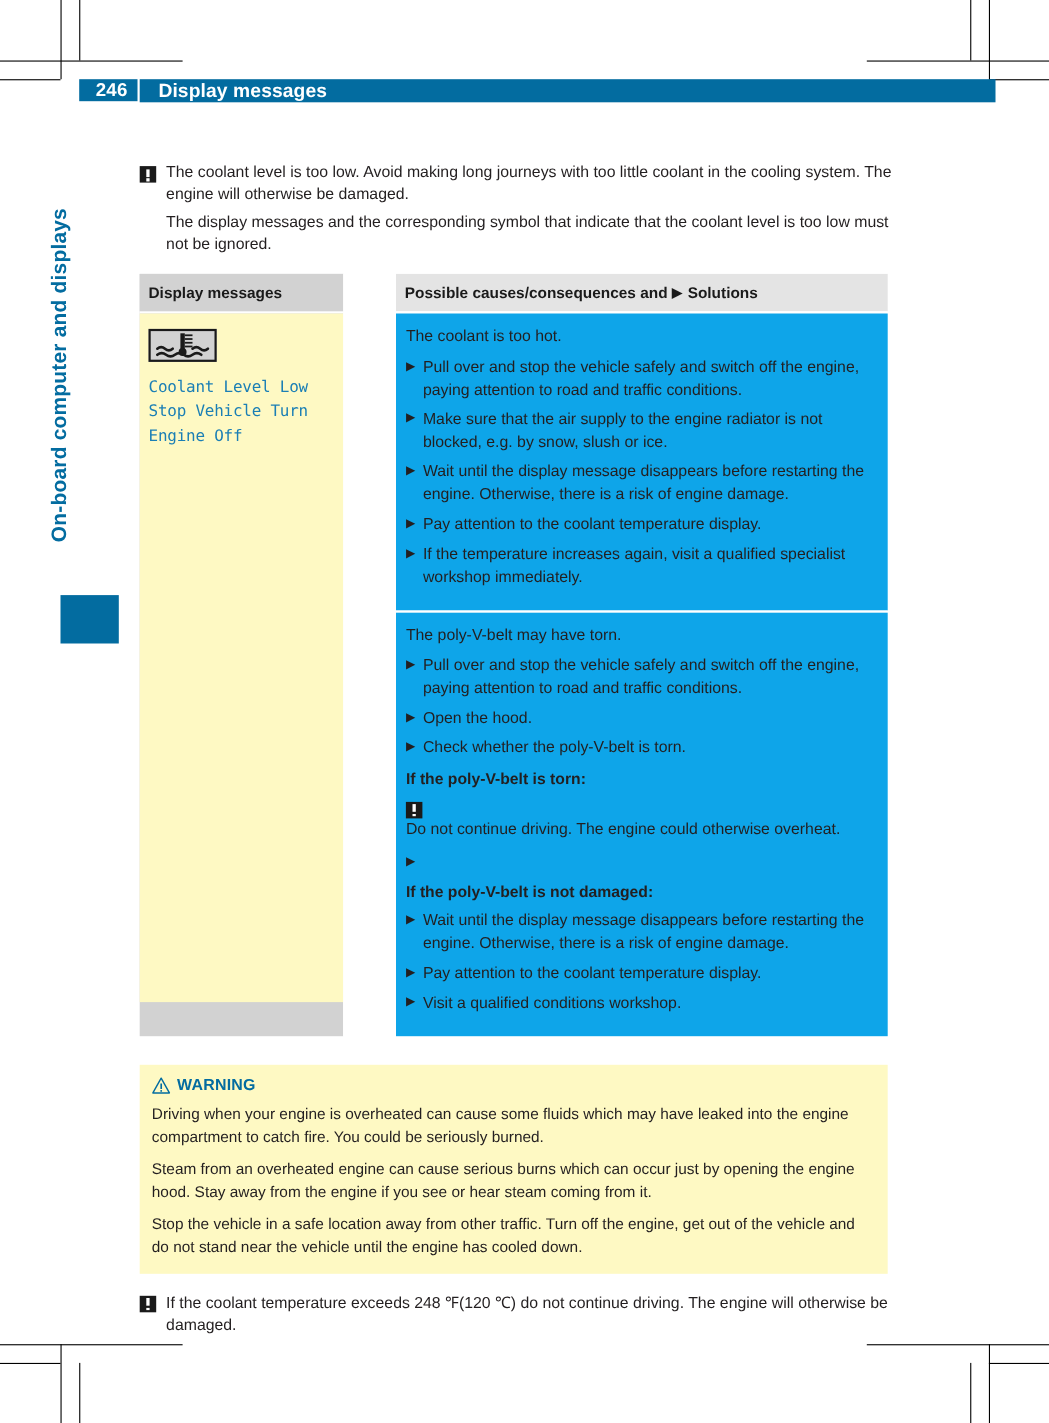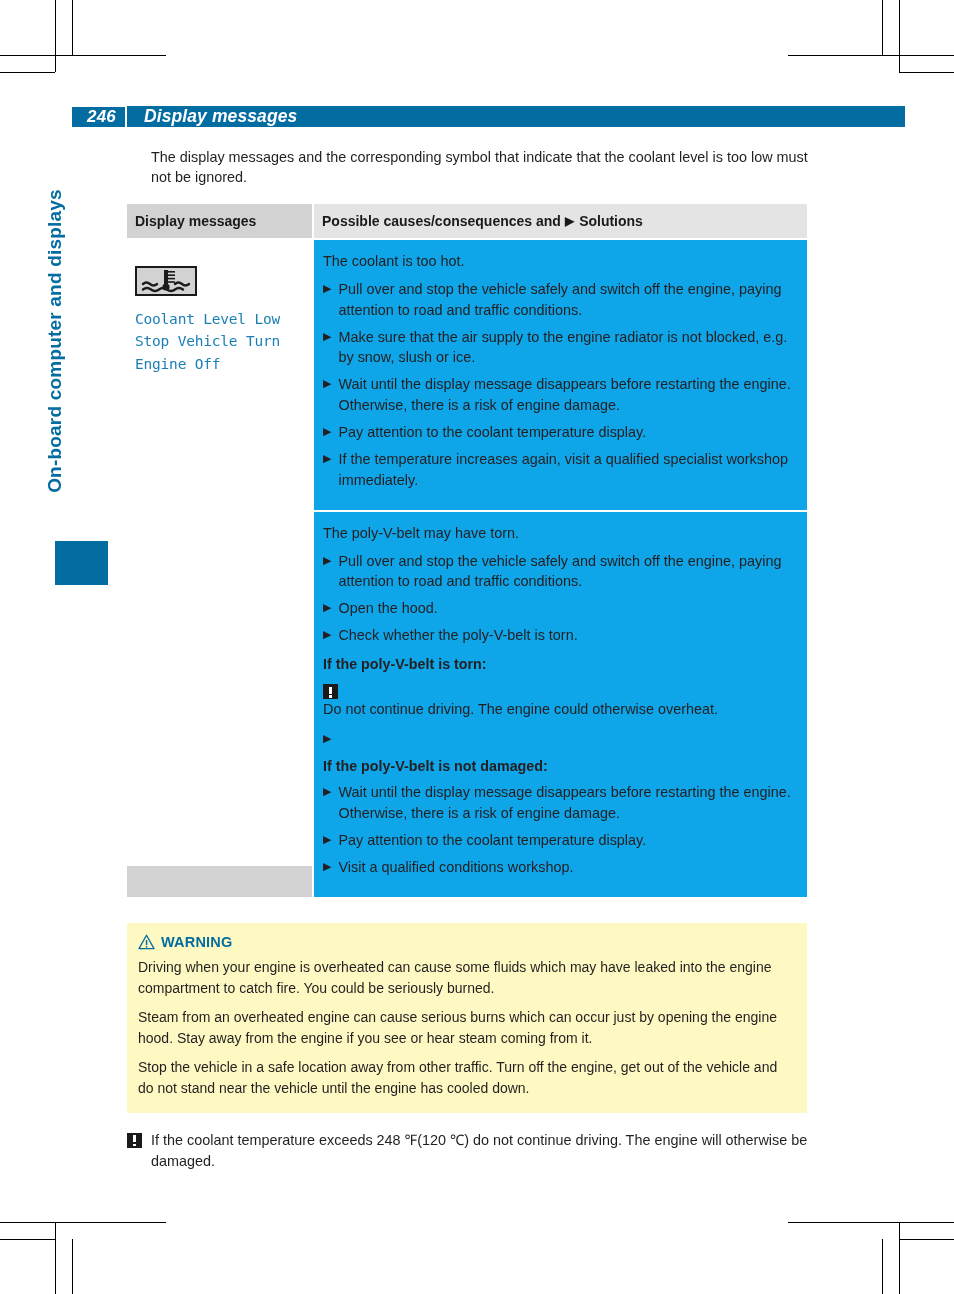--- a/index.html
+++ b/index.html
@@ -12,21 +12,21 @@
   }
 
   
   .crop { position:absolute; background:#000; }
   .crop.h { height:1px; }
   .crop.v { width:1px; }
 
   
   .page-header {
     position:absolute; left:72px; top:72px; width:833px; height:55px;
-    display:flex; align-items:flex-end;font-style:italic;
+    display:flex; align-items:flex-start;
   }
   .page-number-box {
     width:53px; background:#036ca0; color:#fff;
     display:flex; align-items:center; justify-content:flex-end;
     padding-right:9px; font-size:17px; font-weight:bold; letter-spacing:.2px;
   }
   .header-title-box {
     flex:1; background:#036ca0; color:#fff; margin-left:2px;
     display:flex; align-items:center; padding-left:17px;
     font-size:17.5px; font-weight:bold; letter-spacing:.1px;
@@ -61,36 +61,36 @@
     content:""; position:absolute; left:6px; top:11px;
     width:3px; height:2.5px; background:#fff;
   }
   .note-text { font-size:14.4px; line-height:1.42; color:#231f20; }
   .note-para { margin-top:0; font-size:14.4px; line-height:1.42; padding-left:24px; }
 
   
   .msg-table { margin-top:16px; display:flex; width:680px; }
   .col-left { width:185px; flex:0 0 185px; background:#d2d2d2; }
   .col-gap  { width:2px; flex:0 0 2px; background:#fff; }
-  .col-right{ flex:1; }
+  .col-right{ flex:1;margin-left:46px; }
 
   .lh-head {
     height:34px; display:flex; align-items:center;
     padding-left:8px; font-size:14px; font-weight:bold; color:#1a1a1a;
     background:#d2d2d2;
   }
   .rh-head {
     height:34px; display:flex; align-items:center;
     padding-left:8px; font-size:14px; font-weight:bold; color:#1a1a1a;
     background:#e4e4e4;
   }
   .rh-head .tri { margin:0 5px 0 4px; font-size:12px; }
   .head-sep { height:2px; background:#fff; }
 
-  .left-body { background:#ffffff; padding:26px 8px 14px 8px; min-height:626px; }
+  .left-body { background:#fef9c3; padding:14px 8px 14px 8px; min-height:626px; }
 
   .dash-icon {
     width:62px; height:30px; border:2px solid #1a1a1a; background:#d2d2d2;
     position:relative; margin-bottom:12px;
   }
   .dash-icon svg { position:absolute; left:0; top:0; }
 
   .msg-lines {
     font-family:"DejaVu Sans Mono", monospace;
     color:#1b7fb5; font-size:14.5px; line-height:1.55; letter-spacing:-0.2px;
@@ -149,20 +149,24 @@
 <div class="page-header">
   <div class="page-number-box">246</div>
   <div class="header-title-box">Display messages</div>
 </div>
 
 <div class="side-tab-label">On-board computer and displays</div>
 <div class="side-tab-marker"></div>
 
 <div class="content">
 
+  <div class="note">
+    <span class="icon-warn-square"></span>
+    <span class="note-text">The coolant level is too low. Avoid making long journeys with too little coolant in the cooling system. The engine will otherwise be damaged.</span>
+  </div>
   <div class="note-para">The display messages and the corresponding symbol that indicate that the coolant level is too low must not be ignored.</div>
 
   <div class="msg-table">
 
     <div class="col-left">
       <div class="lh-head">Display messages</div>
       <div class="head-sep"></div>
       <div class="left-body">
 
         <div class="dash-icon">

